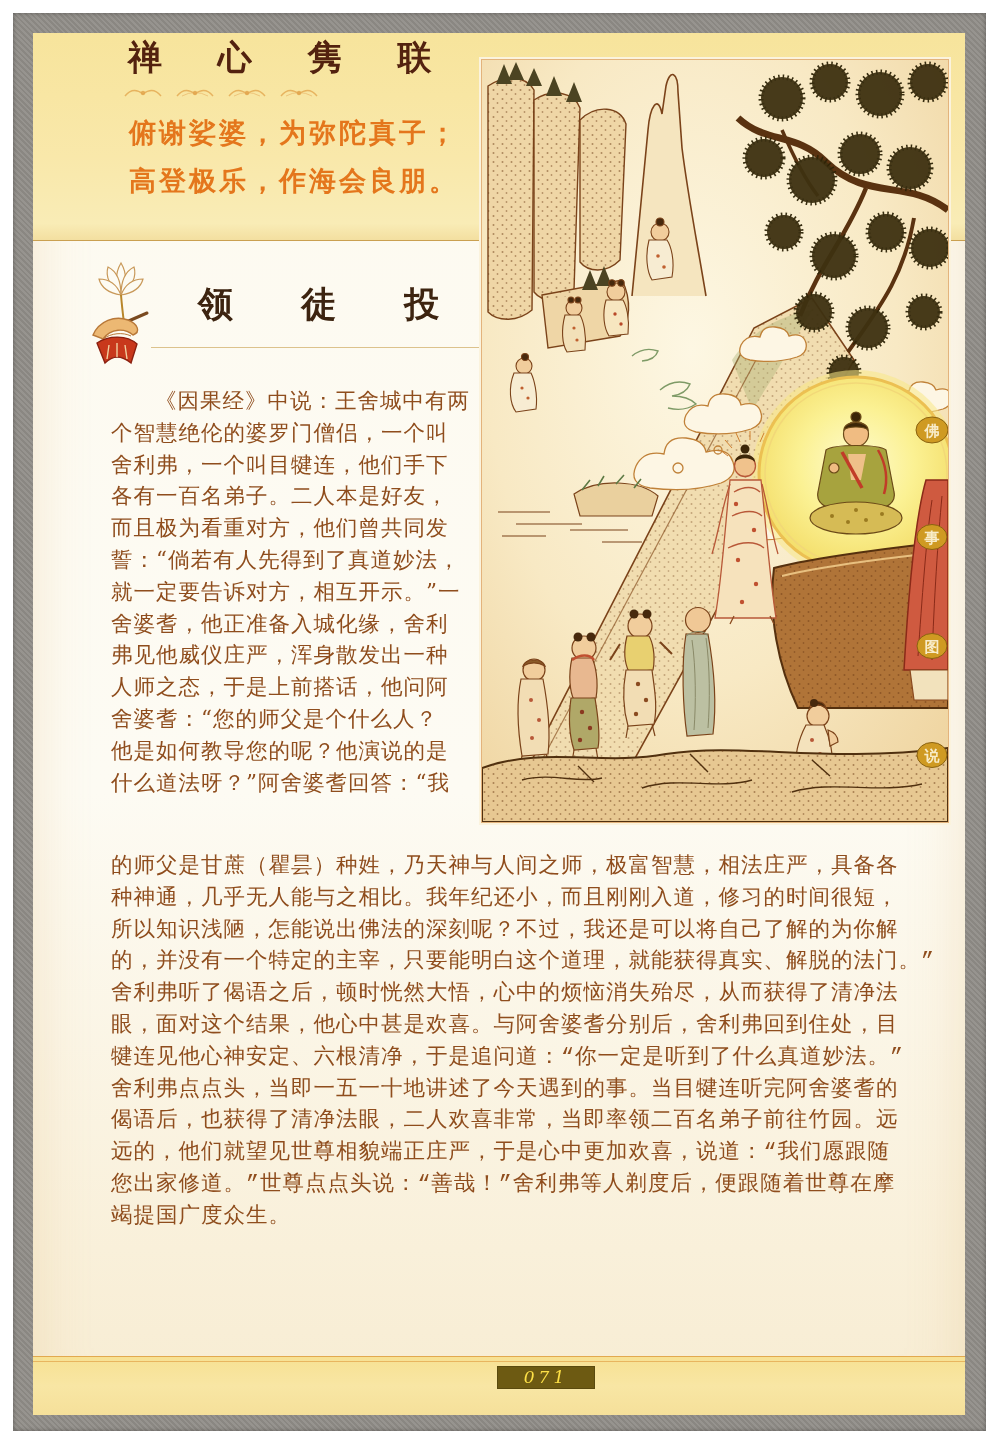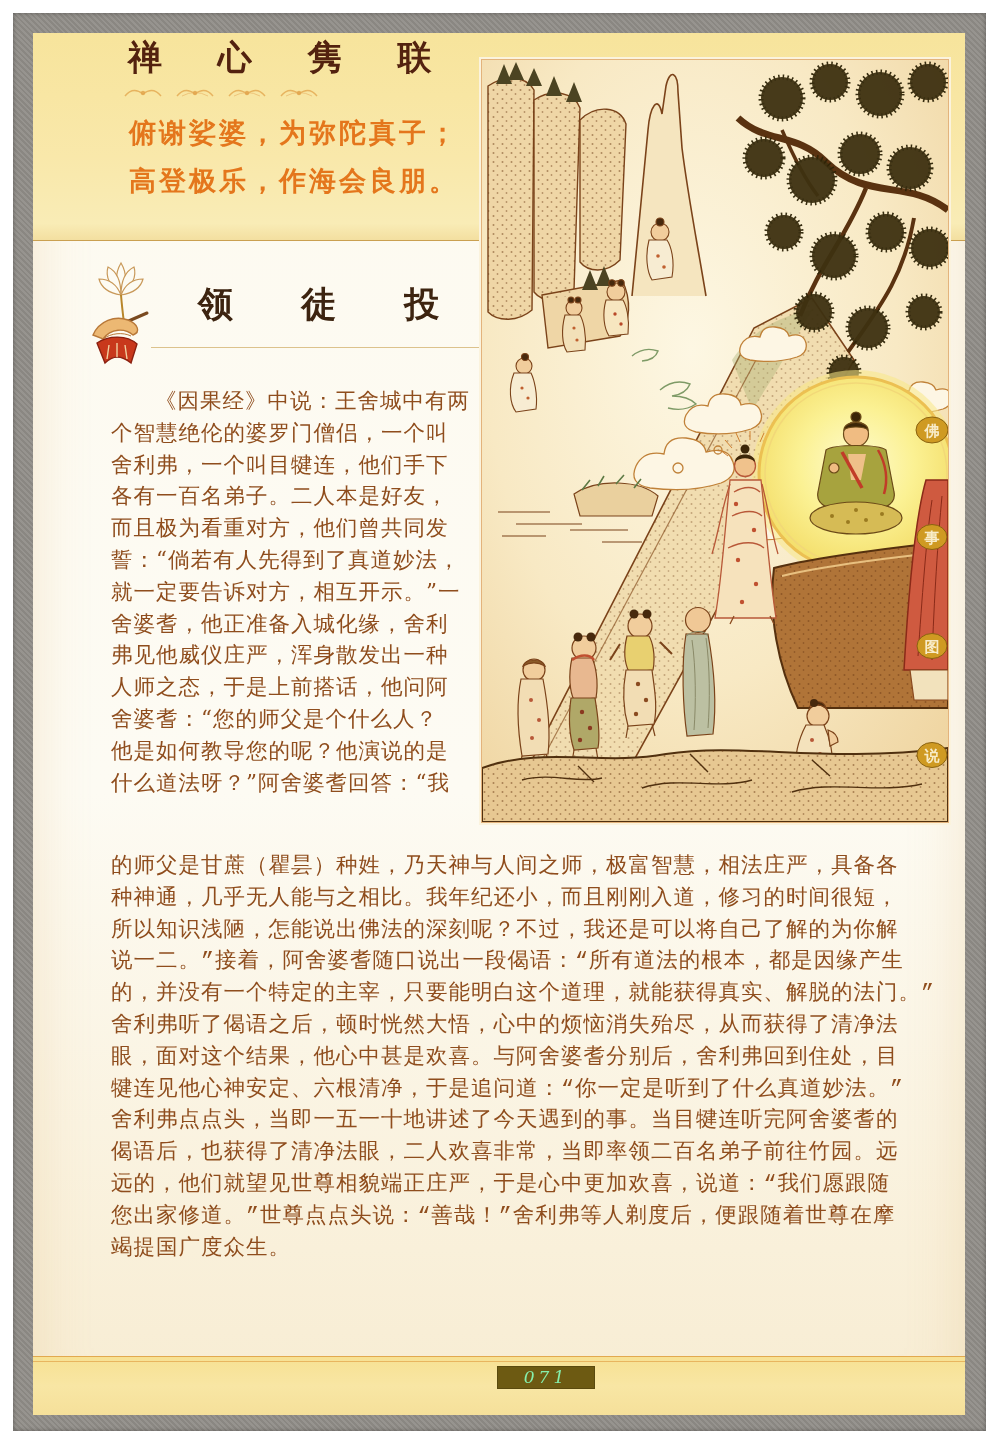--- a/index.html
+++ b/index.html
@@ -37,21 +37,21 @@
   .leftcol{left:78px;top:352px;width:372px;}
   .fullcol{left:78px;top:818px;width:806px;font-family:Liberation Mono, monospace;}
   .bodyline{height:31.8px;overflow:visible;}
   .indent{padding-left:44px;}
   
   .foot-band{position:absolute;left:0;bottom:0;width:100%;height:58px;
         background:linear-gradient(180deg,#f7e193 0%,#f8e6a4 50%,#f5e09a 100%);
         border-top:1px solid #e2a94e;}
   .foot-band::after{content:"";position:absolute;left:0;top:4px;width:100%;height:1px;background:#e8b55f;}
   .page-num-badge{position:absolute;left:465px;top:1334px;width:96px;height:21px;
-        background:#6d5a12;color:#86efac;font-size:17px;font-style:italic;
+        background:#6d5a12;color:#fde047;font-size:17px;font-style:italic;
         letter-spacing:4px;text-align:center;line-height:21px;font-family:"DejaVu Serif",serif;
         box-shadow:0 0 0 1px #5a4a0e;}
 </style>
 </head>
 <body>
 
 <div class="stage">
   <div class="gray-frame"></div>
   <div class="page">
 
@@ -374,21 +374,20 @@
       <div class="bodyline">人师之态，于是上前搭话，他问阿</div>
       <div class="bodyline">舍婆耆：“您的师父是个什么人？</div>
       <div class="bodyline">他是如何教导您的呢？他演说的是</div>
       <div class="bodyline">什么道法呀？”阿舍婆耆回答：“我</div>
     </div>
 
     <div class="bodycol fullcol">
       <div class="bodyline">的师父是甘蔗（瞿昙）种姓，乃天神与人间之师，极富智慧，相法庄严，具备各</div>
       <div class="bodyline">种神通，几乎无人能与之相比。我年纪还小，而且刚刚入道，修习的时间很短，</div>
       <div class="bodyline">所以知识浅陋，怎能说出佛法的深刻呢？不过，我还是可以将自己了解的为你解</div>
-      <div class="bodyline">说一二。”接着，阿舍婆耆随口说出一段偈语：“所有道法的根本，都是因缘产生</div>
       <div class="bodyline">的，并没有一个特定的主宰，只要能明白这个道理，就能获得真实、解脱的法门。”</div>
       <div class="bodyline">舍利弗听了偈语之后，顿时恍然大悟，心中的烦恼消失殆尽，从而获得了清净法</div>
       <div class="bodyline">眼，面对这个结果，他心中甚是欢喜。与阿舍婆耆分别后，舍利弗回到住处，目</div>
       <div class="bodyline">犍连见他心神安定、六根清净，于是追问道：“你一定是听到了什么真道妙法。”</div>
       <div class="bodyline">舍利弗点点头，当即一五一十地讲述了今天遇到的事。当目犍连听完阿舍婆耆的</div>
       <div class="bodyline">偈语后，也获得了清净法眼，二人欢喜非常，当即率领二百名弟子前往竹园。远</div>
       <div class="bodyline">远的，他们就望见世尊相貌端正庄严，于是心中更加欢喜，说道：“我们愿跟随</div>
       <div class="bodyline">您出家修道。”世尊点点头说：“善哉！”舍利弗等人剃度后，便跟随着世尊在摩</div>
       <div class="bodyline">竭提国广度众生。</div>
     </div>

